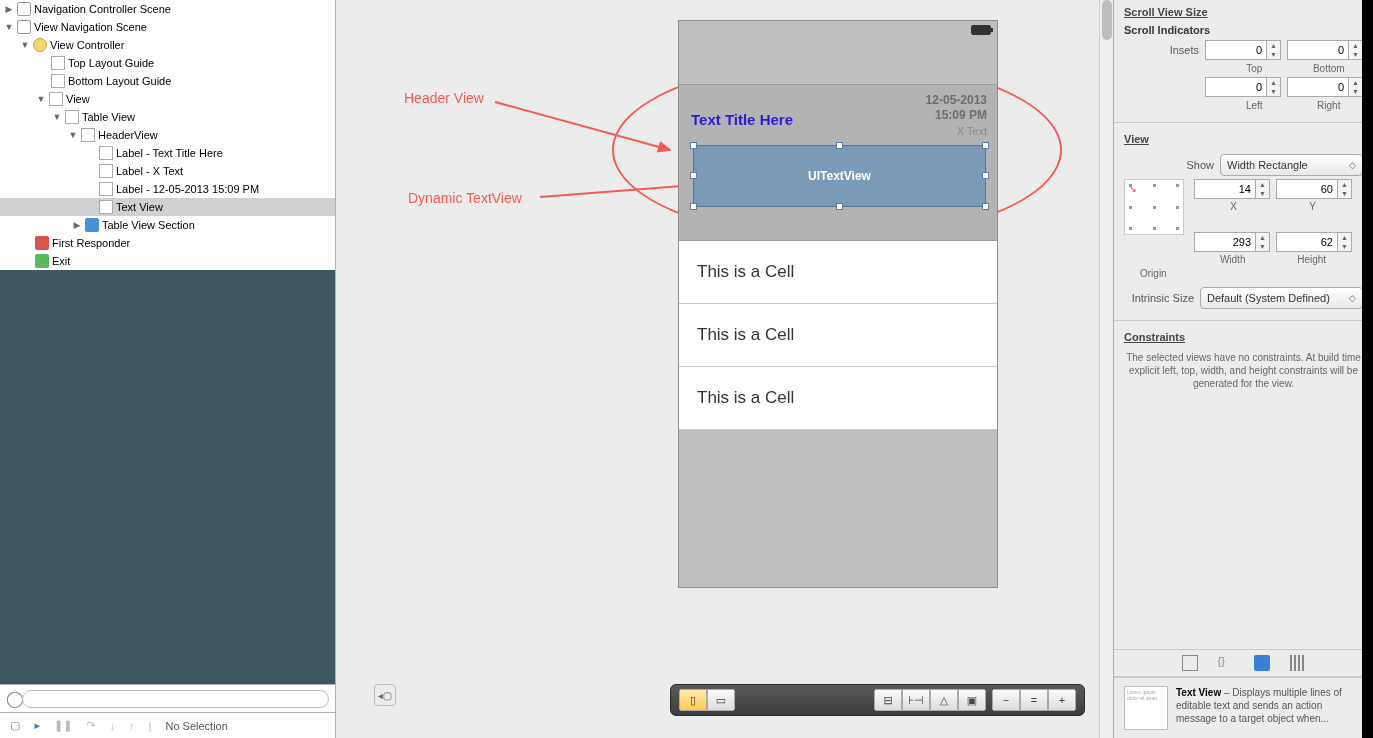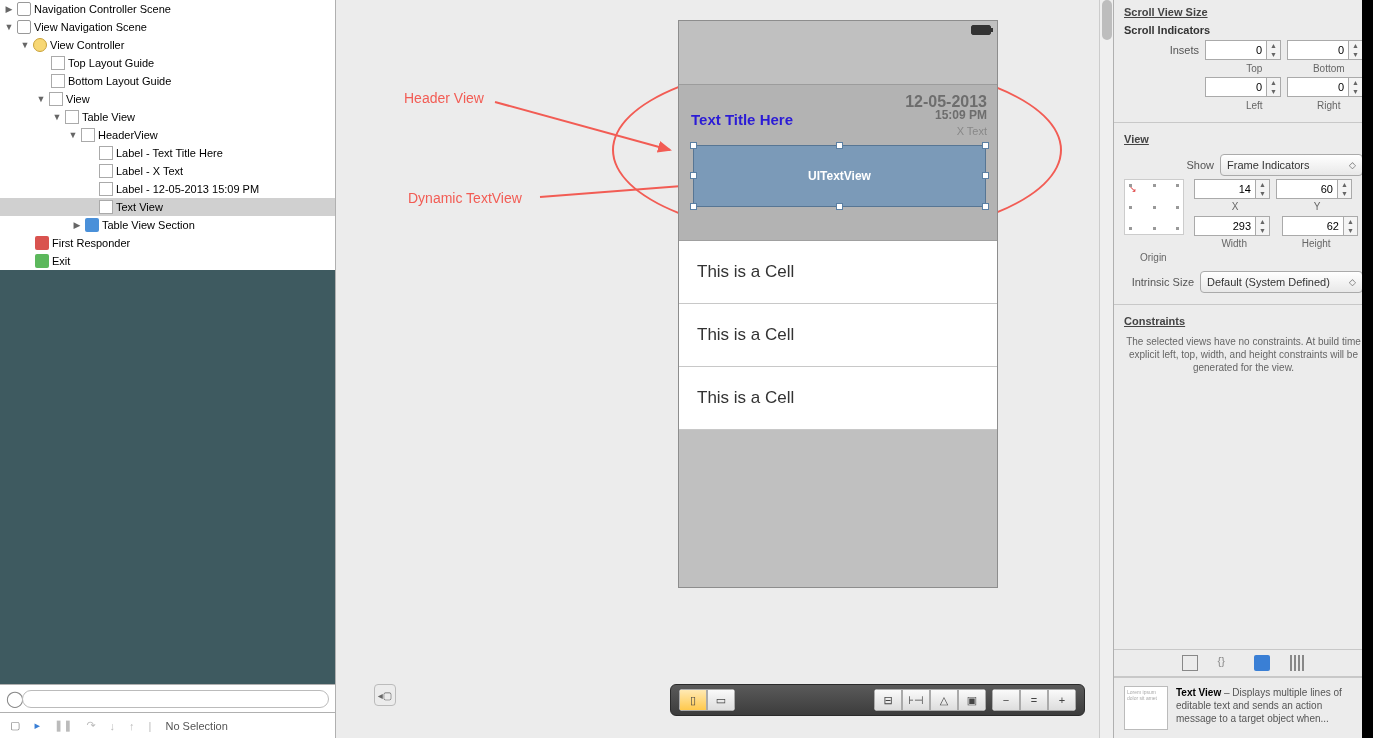--- a/index.html
+++ b/index.html
@@ -34,21 +34,21 @@
 .arrow-svg { position: absolute; pointer-events: none; }
 
 .phone { position: absolute; left: 328px; top: 20px; width: 320px; height: 568px; background: #c0c0c0; border: 1px solid #8d8d8d; }
 .statusbar { height: 20px; background: #c0c0c0; position: relative; }
 .battery { position: absolute; right: 6px; top: 4px; width: 20px; height: 10px; border: 1px solid #333; border-radius: 2px; }
 .battery::after { content:""; position:absolute; right:-3px; top:2px; width:2px; height:4px; background:#333; }
 .battery .fill { width: 100%; height: 100%; background: #333; }
 .navbar { height: 44px; background: #c0c0c0; border-bottom: 1px solid #9c9c9c; }
 .header-view { height: 156px; background: #b3b3b3; position: relative; border-bottom: 1px solid #a0a0a0; }
 .title-lbl { position: absolute; left: 12px; top: 26px; color: #2b1bd6; font-weight: bold; font-size: 15px; }
-.date-lbl { position: absolute; right: 10px; top: 8px; color: #6d6d6d; font-size: 16px; font-weight: bold; text-align: center; }
+.date-lbl { position: absolute; right: 10px; top: 8px; color: #6d6d6d; font-size: 12px; font-weight: bold; text-align: center; }
 .time-lbl { position: absolute; right: 10px; top: 23px; color: #6d6d6d; font-size: 12px; font-weight: bold; }
 .xtext-lbl { position: absolute; right: 10px; top: 40px; color: #888; font-size: 11px; }
 .textview-box { position: absolute; left: 14px; top: 60px; width: 293px; height: 62px; background: #7b9ab8; border: 1px solid #577694; display: flex; align-items: center; justify-content: center; color: #fff; font-size: 12px; font-weight: bold; }
 .sel-handle { position: absolute; width: 7px; height: 7px; background: #fff; border: 1px solid #5a7fa3; }
 .table-body { background: #fff; }
 .cell { height: 63px; border-bottom: 1px solid #c8c8c8; display: flex; align-items: center; padding-left: 18px; font-size: 17px; color: #333; background: #fff; }
 
 .canvas-footer { position: absolute; left: 14px; right: 14px; bottom: 26px; height: 34px; display: flex; align-items: center; }
 .cf-left { width: 22px; height: 22px; border: 1px solid #bbb; border-radius: 4px; margin-left: 10px; display:flex; align-items:center; justify-content:center; font-size:10px; color:#666; }
 .cf-mid { flex: 1; display: flex; justify-content: center; }
@@ -312,21 +312,21 @@
       <div style="width:76px;text-align:center;font-size:10px;color:#666">Left</div>
       <div style="width:76px;text-align:center;font-size:10px;color:#666">Right</div>
     </div>
   </div>
   <div class="rp-divider"></div>
   <div class="rp-section-title">View</div>
   <div class="rp-sub">
     <div class="rp-row">
       <div class="rp-label">Show</div>
       <div class="rp-select">
-          <span>Frame Indicators</span>
+          <span>Width Rectangle</span>
           <span class="chev">◇</span>
         </div>
     </div>
     <div class="rp-row" style="align-items:flex-start">
       <div class="rp-origin-widget">
         <span class="arrow-x">↘</span>
         <span class="dot" style="left:4px;top:4px"></span>
           <span class="dot" style="left:28px;top:4px"></span>
           <span class="dot" style="right:4px;top:4px"></span>
         <span class="dot" style="left:4px;top:26px"></span>
@@ -350,21 +350,21 @@
               <div class="arrows">
                 <span>▲</span>
                 <span>▼</span>
               </div>
             </div>
         </div>
         <div class="rp-pair-labels">
             <span>X</span>
             <span>Y</span>
           </div>
-        <div style="display:flex;gap:12px;margin-top:4px">
+        <div style="display:flex;gap:6px;margin-top:20px">
           <div class="rp-stepper">
               <input value="293" style="">
               <div class="arrows">
                 <span>▲</span>
                 <span>▼</span>
               </div>
             </div>
           <div class="rp-stepper">
               <input value="62" style="">
               <div class="arrows">

